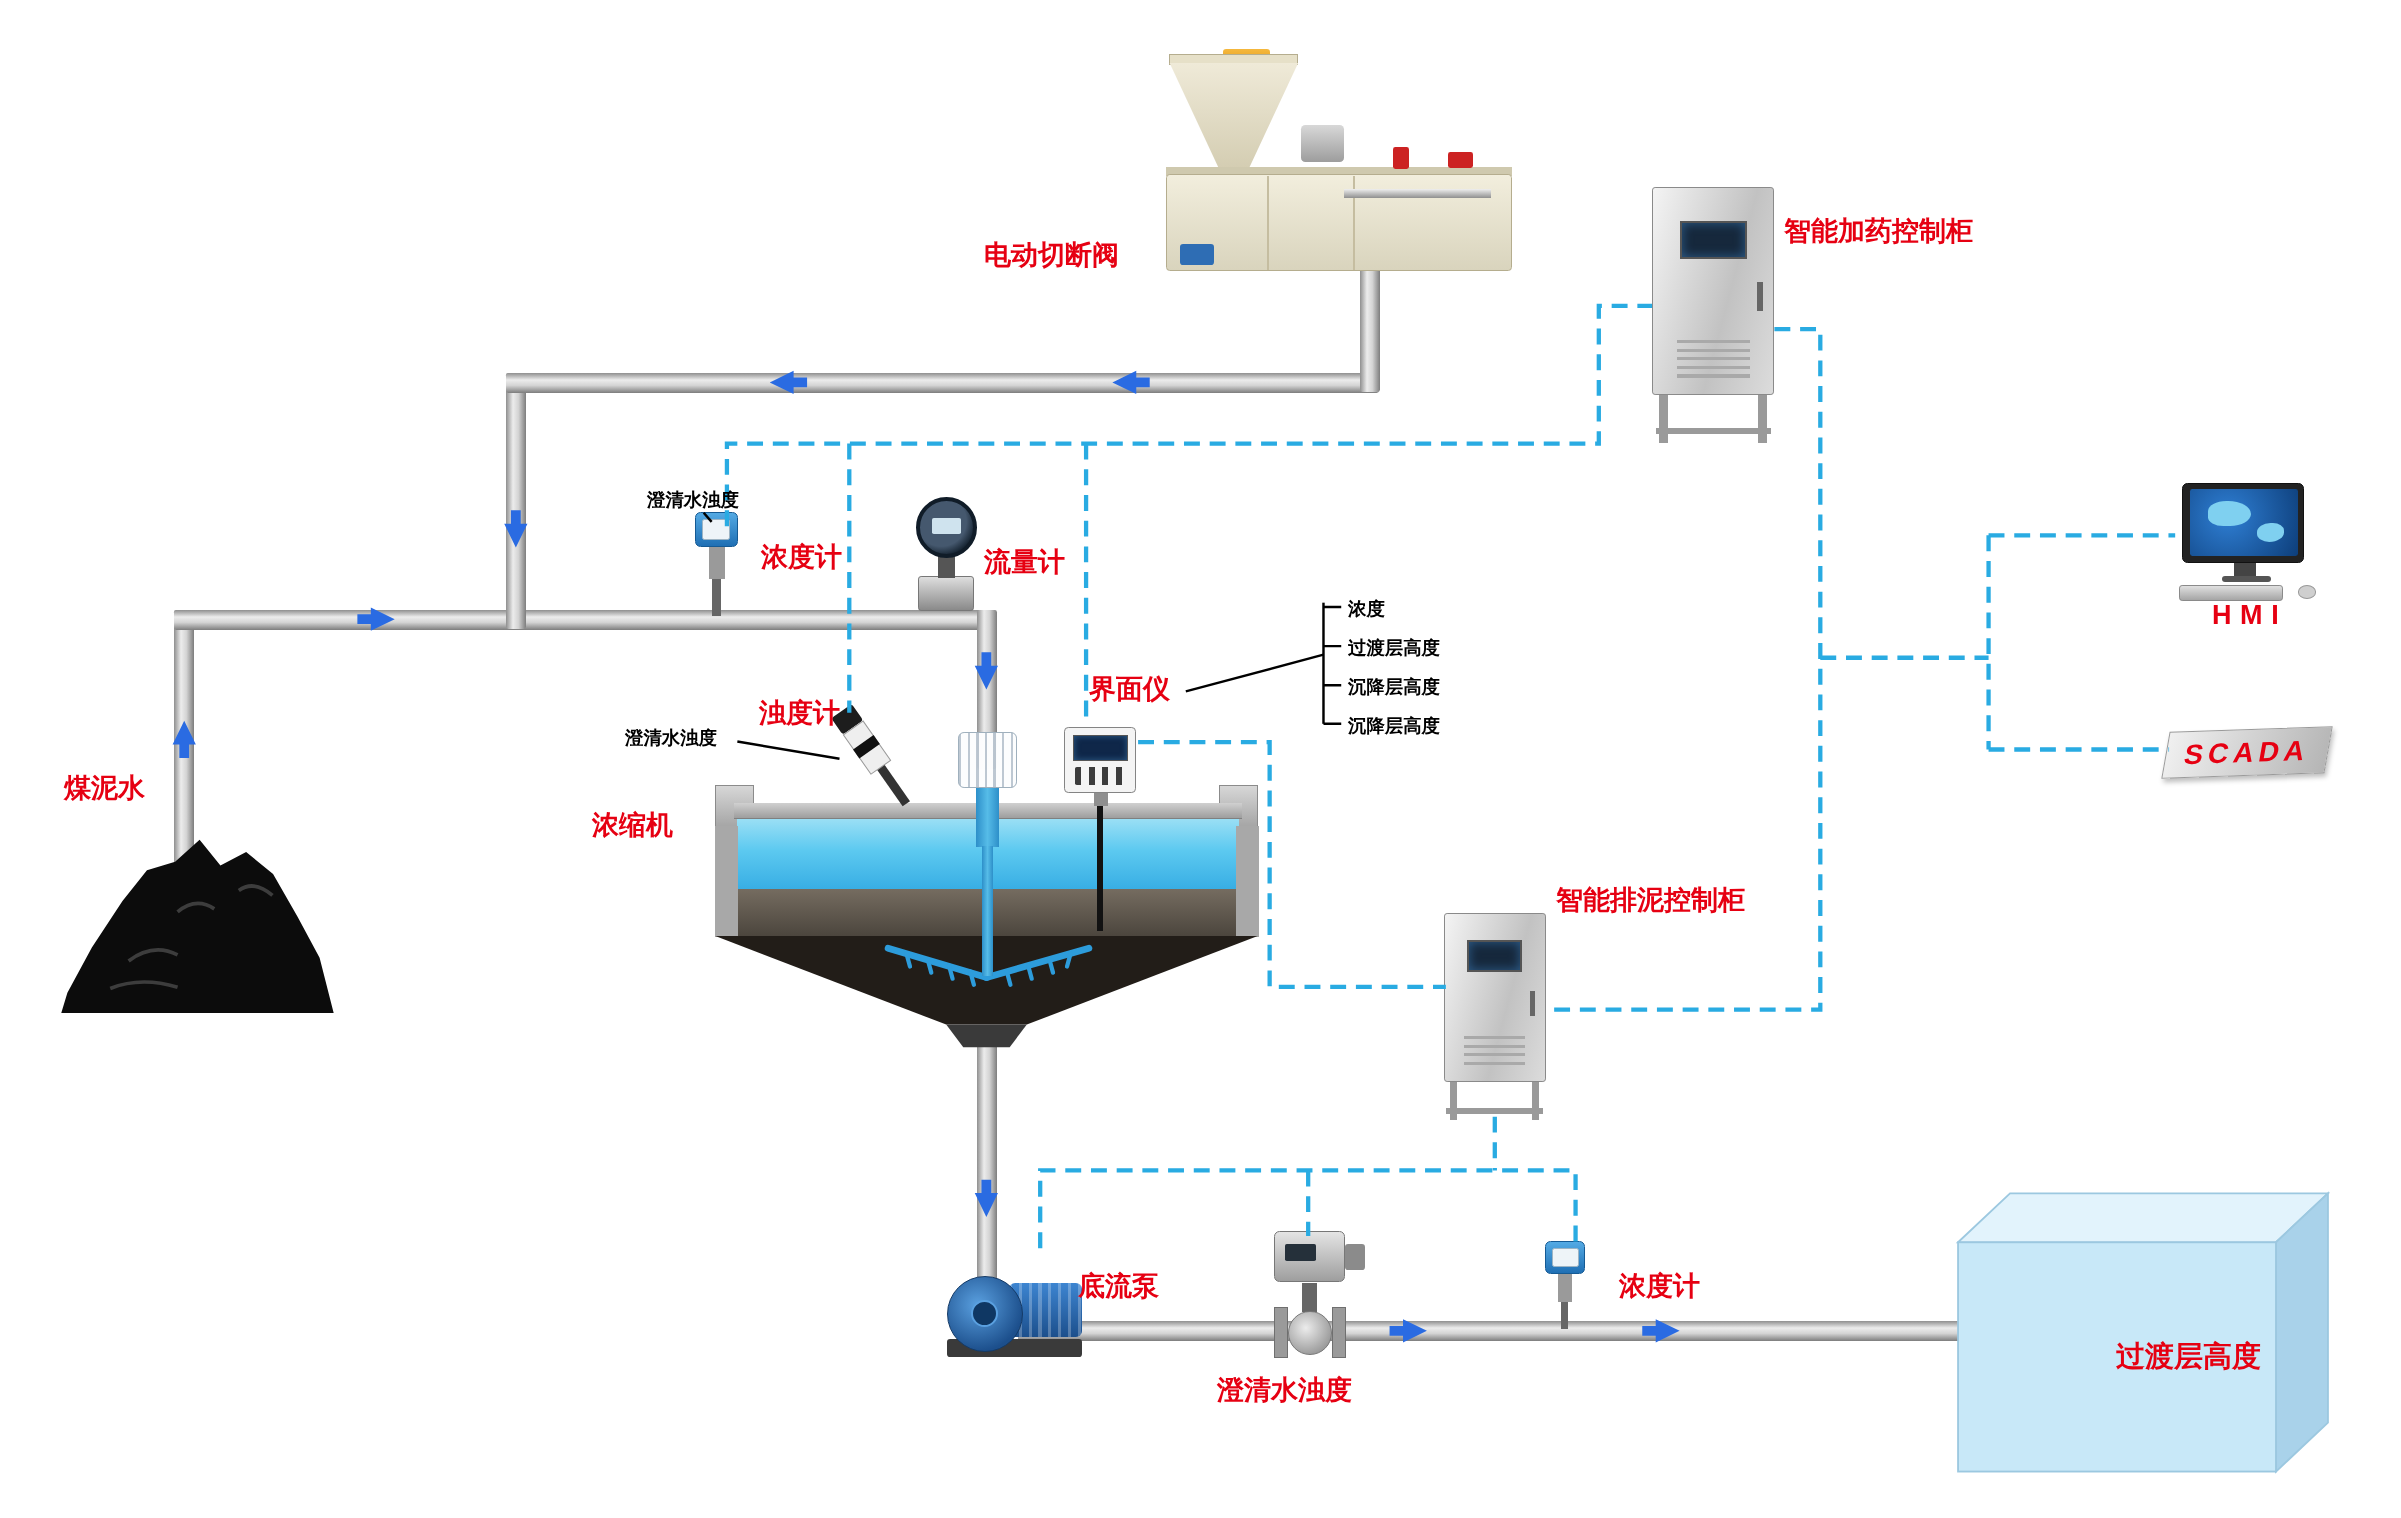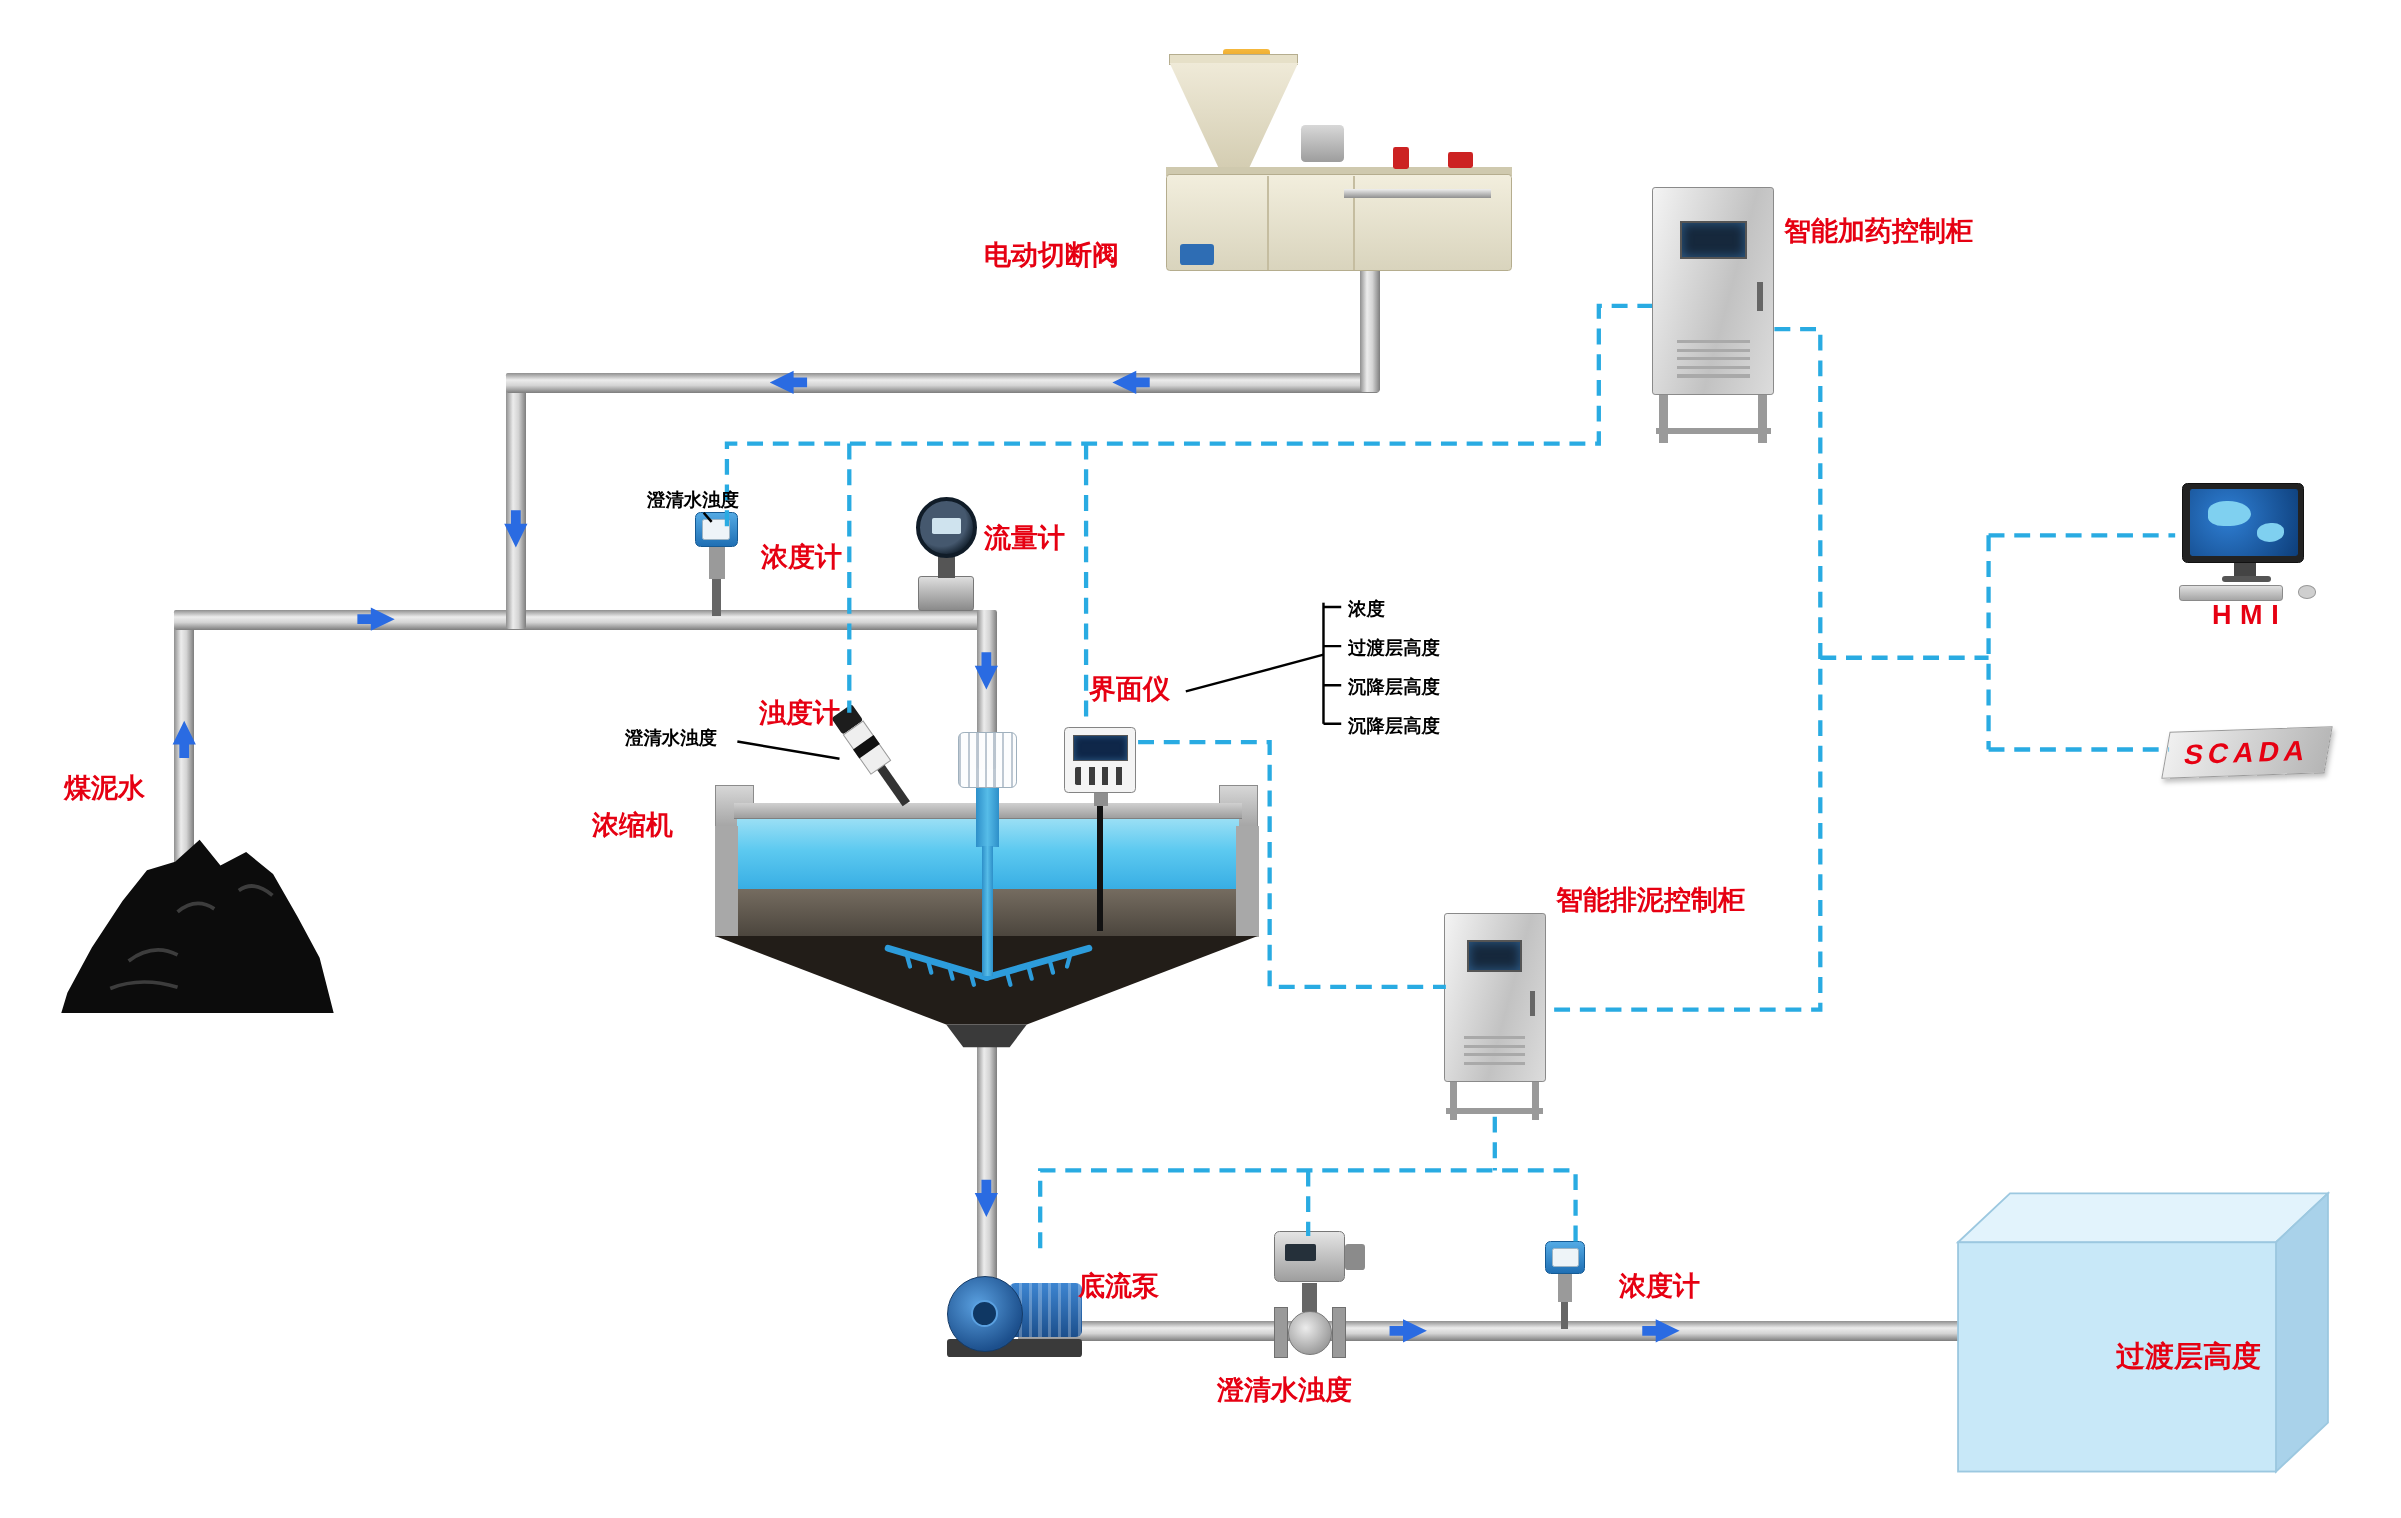--- a/index.html
+++ b/index.html
@@ -224,21 +224,21 @@
       <path d="M2163 992 H2192 M2163 1056 H2192 M2163 1120 H2192 M2163 1183 H2192"></path>
       <path d="M1205 1212 L1372 1240"></path>
       <path d="M1150 838 L1163 853"></path>
     </g>
   </svg>
 
   <div class="red-label" style="left:984px;top:237px">电动切断阀</div>
   <div class="red-label" style="left:1784px;top:213px">智能加药控制柜</div>
   <div class="red-label" style="left:64px;top:770px">煤泥水</div>
   <div class="red-label" style="left:761px;top:539px">浓度计</div>
-  <div class="red-label" style="left:984px;top:520px">流量计</div>
+  <div class="red-label" style="left:984px;top:544px">流量计</div>
   <div class="red-label" style="left:759px;top:695px">浊度计</div>
   <div class="red-label" style="left:1089px;top:671px">界面仪</div>
   <div class="red-label" style="left:592px;top:807px">浓缩机</div>
   <div class="red-label" style="left:1556px;top:882px">智能排泥控制柜</div>
   <div class="red-label" style="left:1078px;top:1268px">底流泵</div>
   <div class="red-label" style="left:1217px;top:1372px">澄清水浊度</div>
   <div class="red-label" style="left:1619px;top:1268px">浓度计</div>
   <div class="red-label" style="left:2116px;top:1337px;font-size:29px">过渡层高度</div>
   <div class="red-label" style="left:2212px;top:600px;letter-spacing:8.6px">HMI</div>
 

